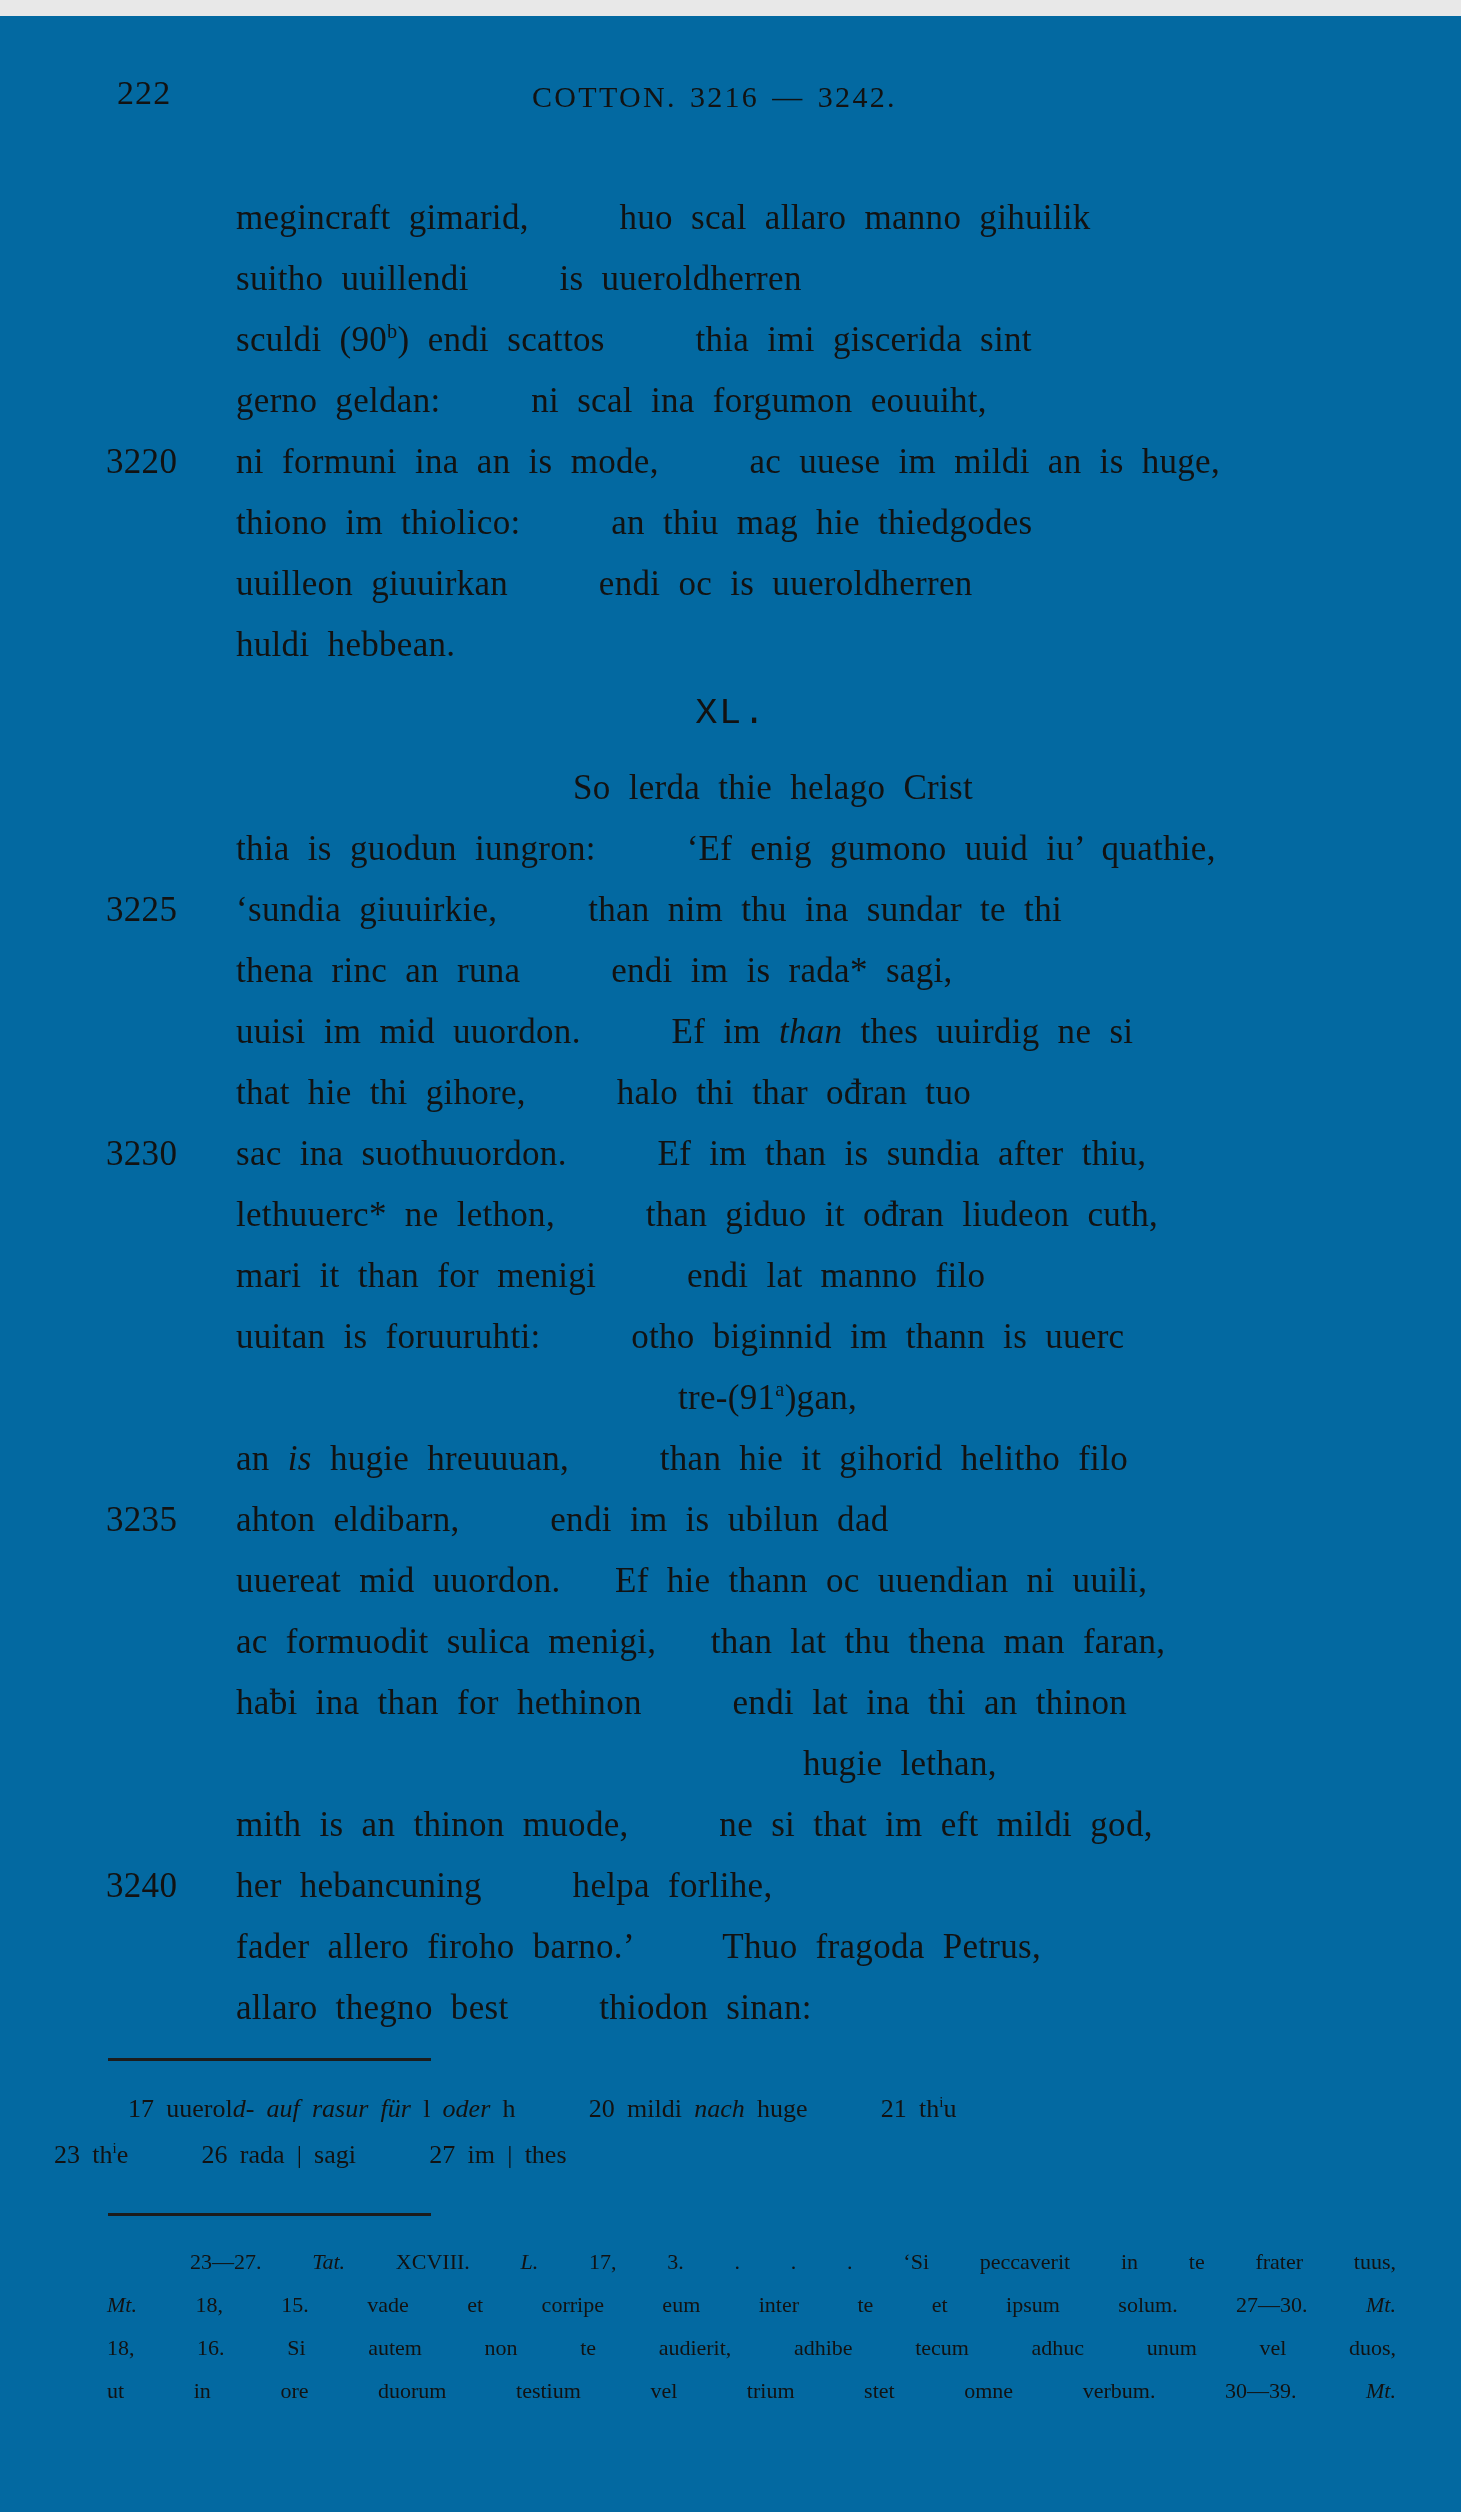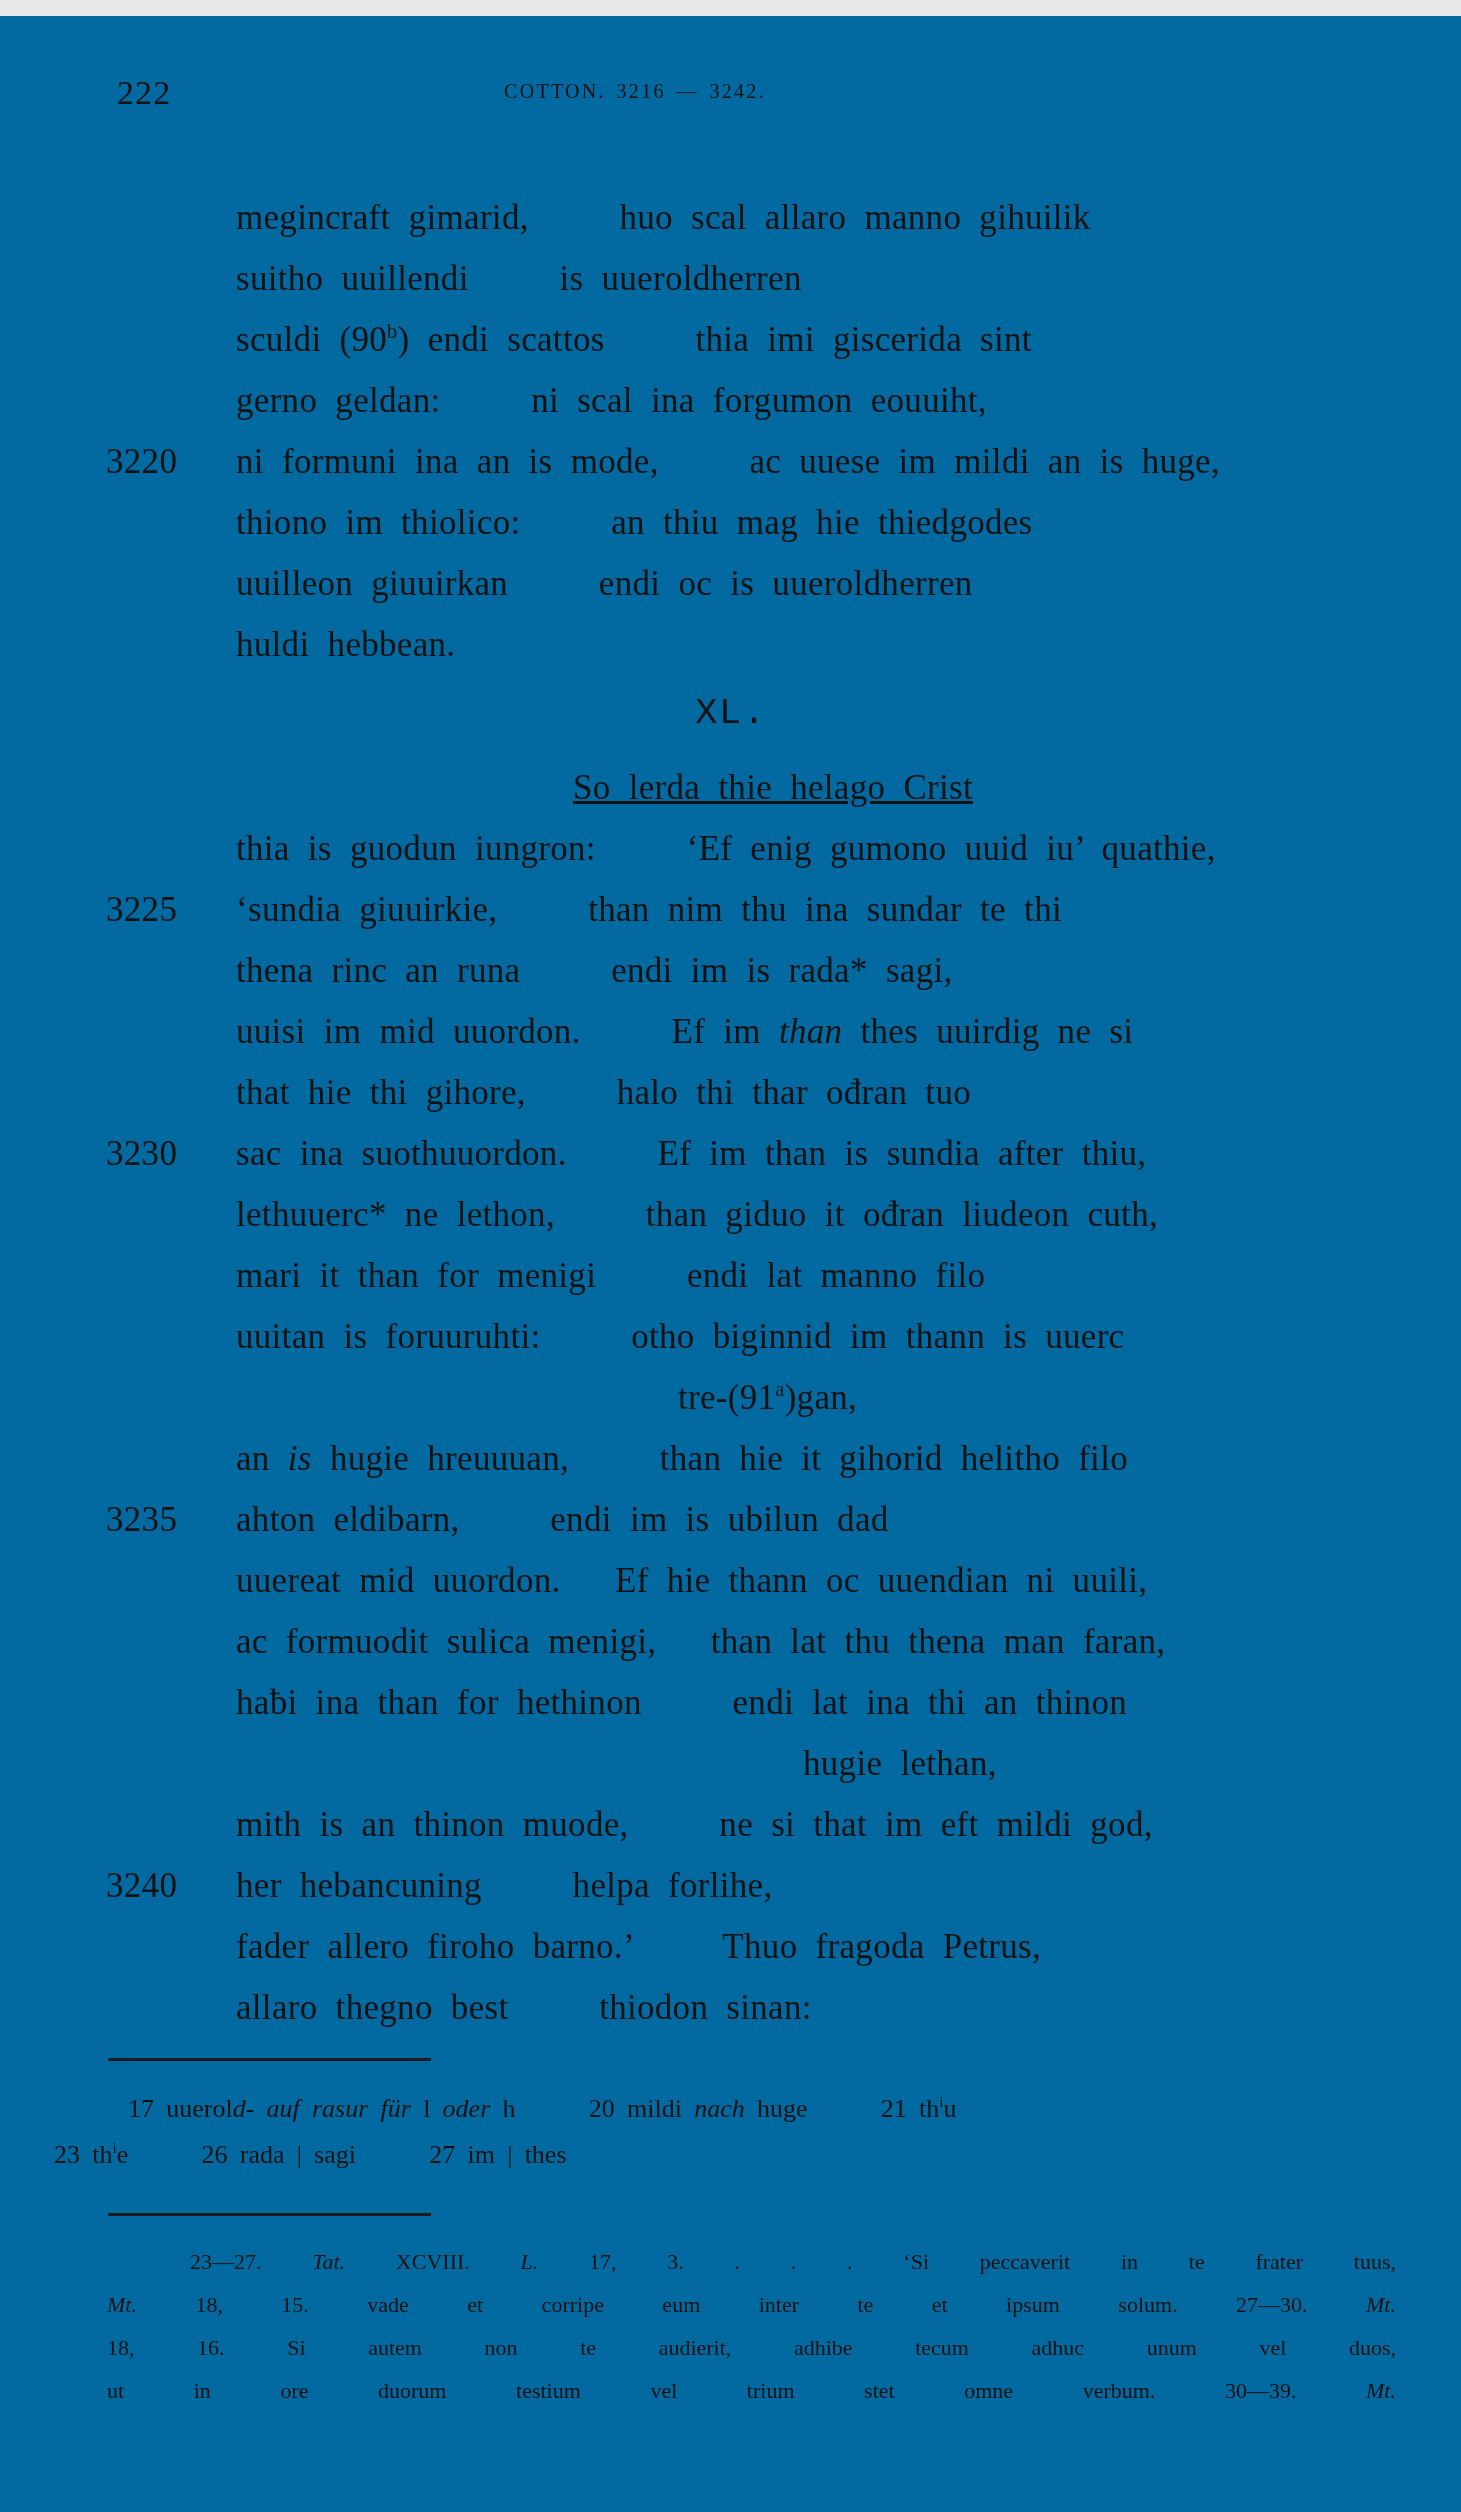--- a/index.html
+++ b/index.html
@@ -8,21 +8,21 @@
     width:1462px;height:2512px;
     margin:16px auto;
     background:#0369a1;
     color:#121212;
     font-family:"Liberation Serif","DejaVu Serif",serif;
     overflow:hidden;
   }
   
   .header{position:relative;height:104px;}
   .pageno{position:absolute;left:117px;top:58px;font-size:34px;letter-spacing:1.1px;}
-  .rhead{position:absolute;left:504px;top:64px;font-size:20px;letter-spacing:2.3px;word-spacing:3.4px;}
+  .rhead{position:absolute;left:532px;top:64px;font-size:30px;letter-spacing:2.3px;word-spacing:3.4px;}
 
   
   .vblock{}
   #vb0{margin-top:67px;}
   #vb1{margin-top:18px;}
   .vline{
     position:relative;
     padding-left:236px;
     min-height:61px;
     line-height:61px;
@@ -84,21 +84,21 @@
       <div class="vline"><span class="vtext"><span>gerno geldan:     ni scal ina forgumon eouuiht,</span></span></div>
       <div class="vline"><span class="vnum">3220</span><span class="vtext"><span>ni formuni ina an is mode,     ac uuese im mildi an is huge,</span></span></div>
       <div class="vline"><span class="vtext"><span>thiono im thiolico:     an thiu mag hie thiedgodes</span></span></div>
       <div class="vline"><span class="vtext"><span>uuilleon giuuirkan     endi oc is uueroldherren</span></span></div>
       <div class="vline"><span class="vtext"><span>huldi hebbean.</span></span></div>
     </div>
 
   <div class="xl">XL.</div>
 
   <div class="vblock" id="vb1">
-      <div class="vline"><span class="vtext" style="margin-left: 337px; text-decoration: underline;"><span>So lerda thie helago Crist</span></span></div>
+      <div class="vline"><span class="vtext" style="margin-left: 337px;"><span>So lerda thie helago Crist</span></span></div>
       <div class="vline"><span class="vtext"><span>thia is guodun iungron:     ‘Ef enig gumono uuid iu’ quathie,</span></span></div>
       <div class="vline"><span class="vnum">3225</span><span class="vtext"><span>‘sundia giuuirkie,     than nim thu ina sundar te thi</span></span></div>
       <div class="vline"><span class="vtext"><span>thena rinc an runa     endi im is rada* sagi,</span></span></div>
       <div class="vline"><span class="vtext"><span>uuisi im mid uuordon.     Ef im </span><i>than</i><span> thes uuirdig ne si</span></span></div>
       <div class="vline"><span class="vtext"><span>that hie thi gihore,     halo thi thar ođran tuo</span></span></div>
       <div class="vline"><span class="vnum">3230</span><span class="vtext"><span>sac ina suothuuordon.     Ef im than is sundia after thiu,</span></span></div>
       <div class="vline"><span class="vtext"><span>lethuuerc* ne lethon,     than giduo it ođran liudeon cuth,</span></span></div>
       <div class="vline"><span class="vtext"><span>mari it than for menigi     endi lat manno filo</span></span></div>
       <div class="vline"><span class="vtext"><span>uuitan is foruuruhti:     otho biginnid im thann is uuerc</span></span></div>
       <div class="vline"><span class="vtext" style="margin-left: 442px;"><span>tre-(91</span><sup>a</sup><span>)gan,</span></span></div>

